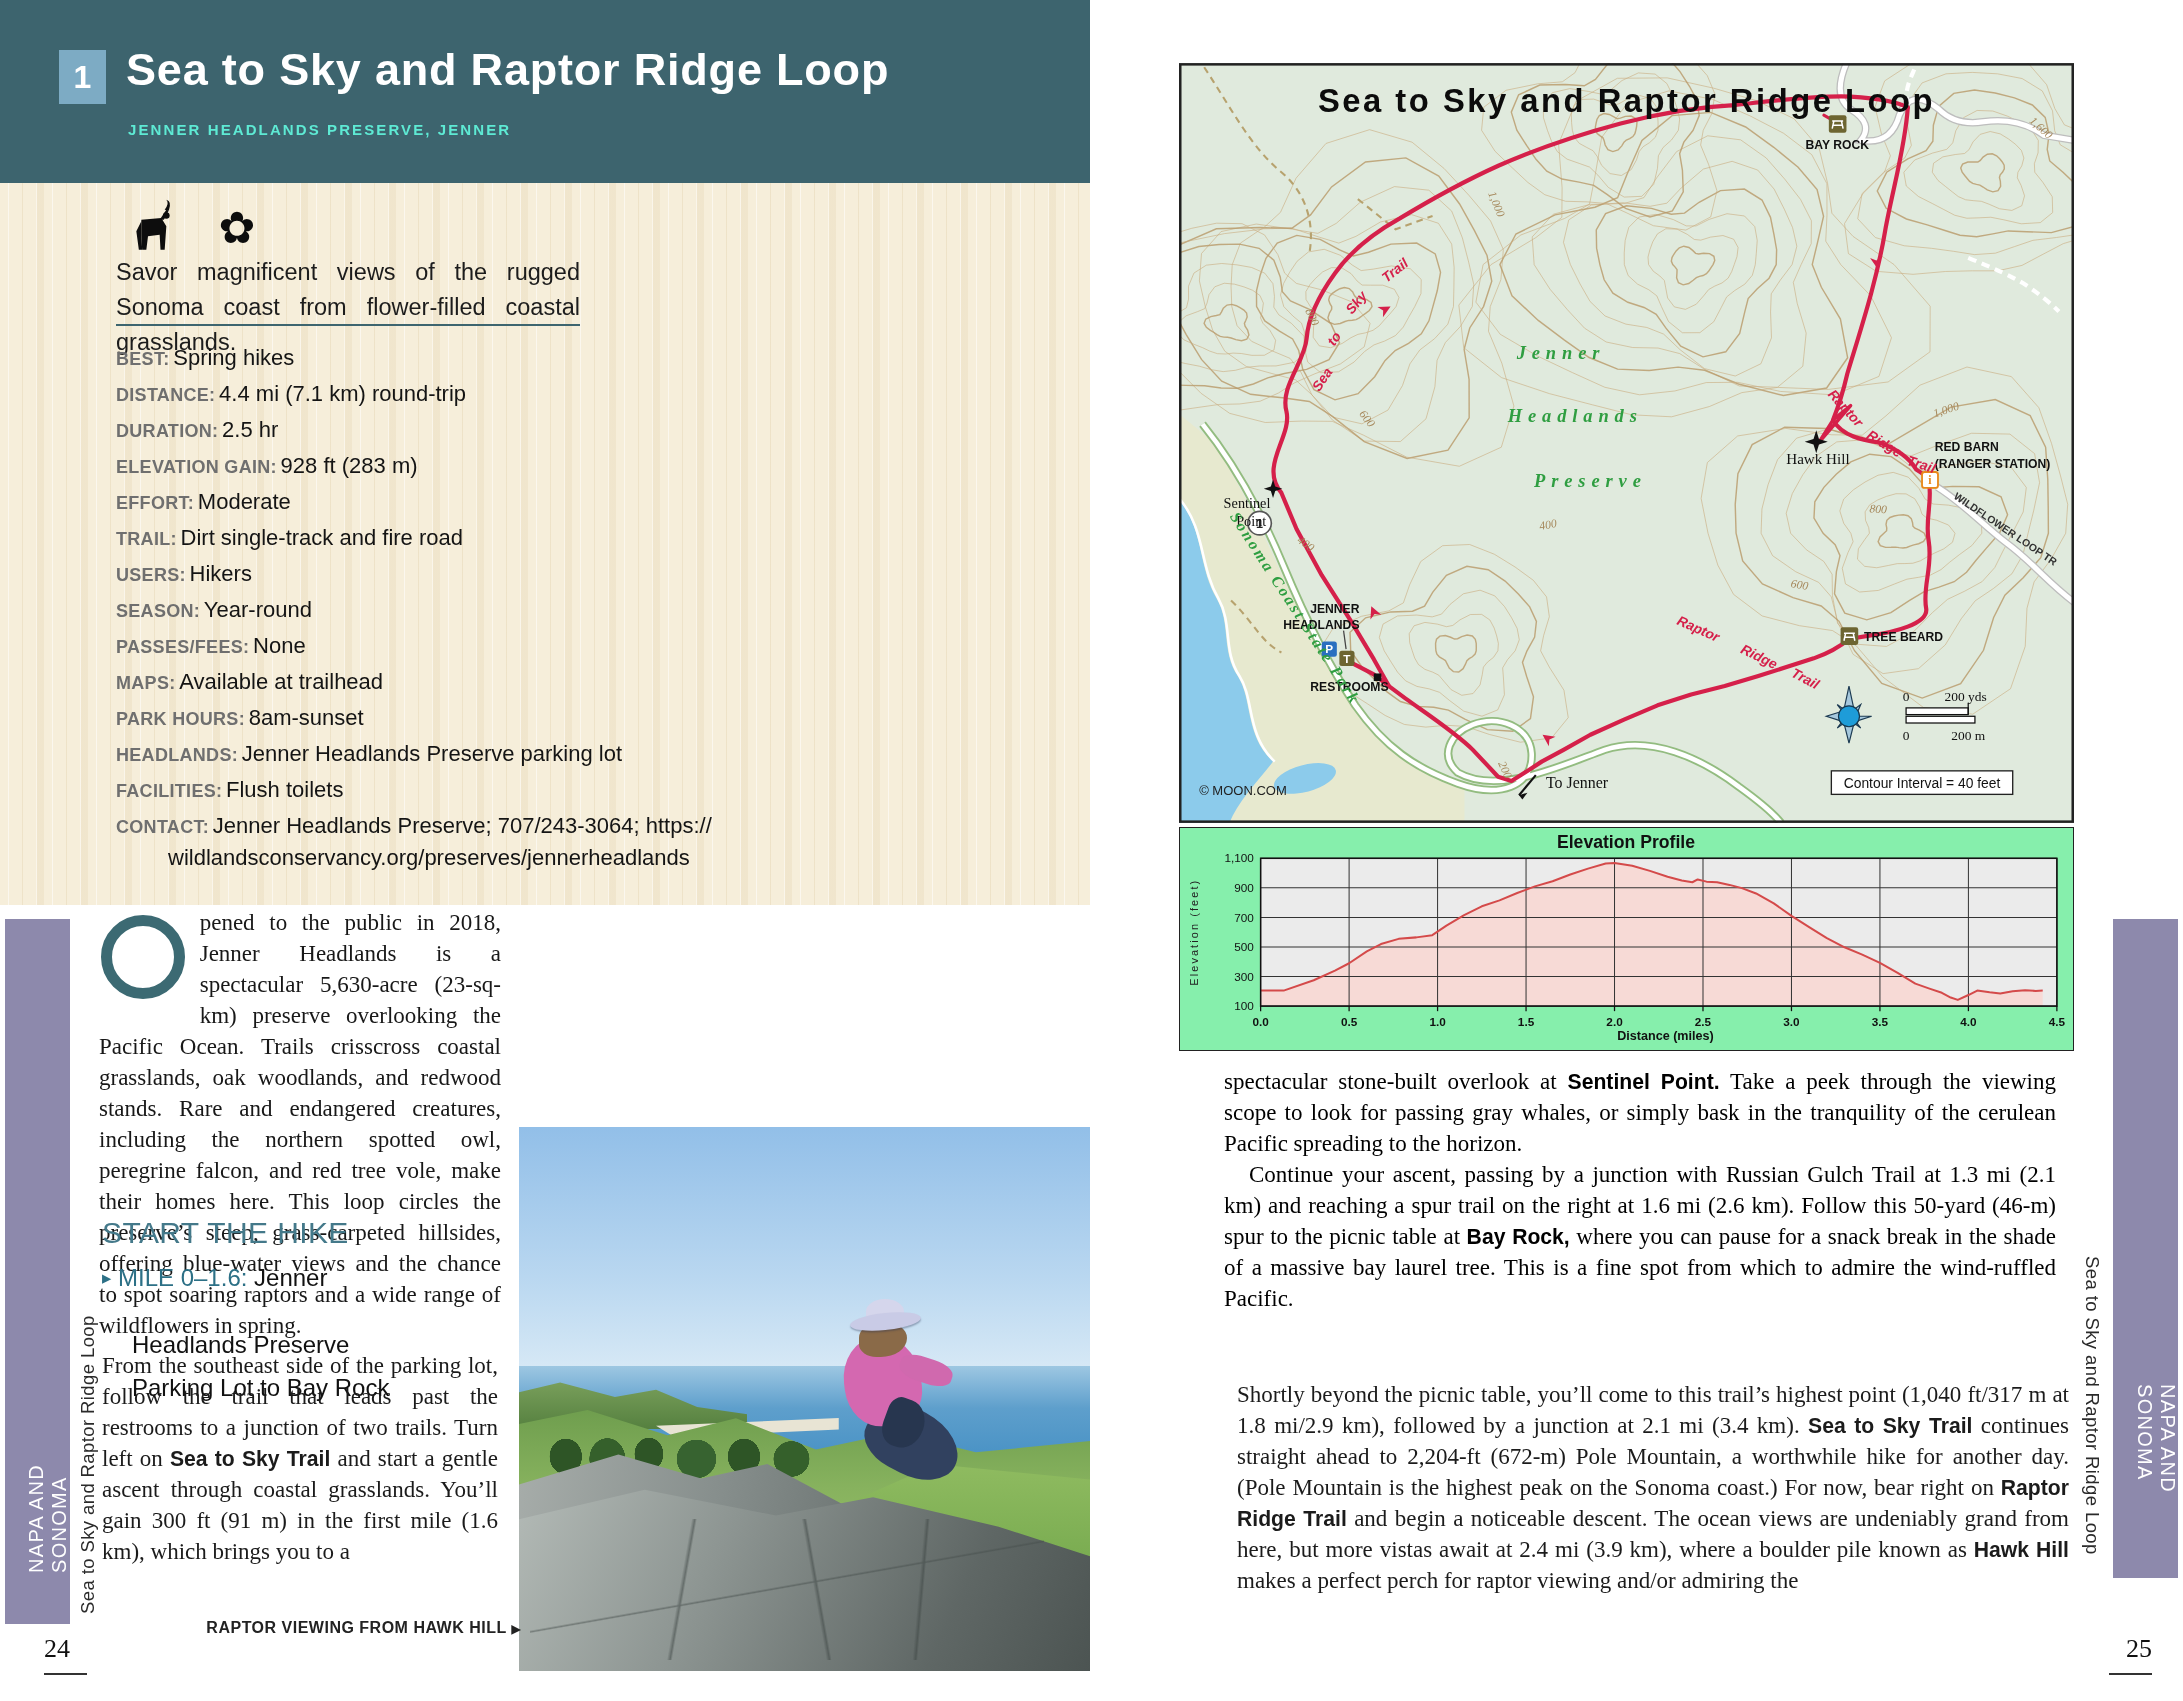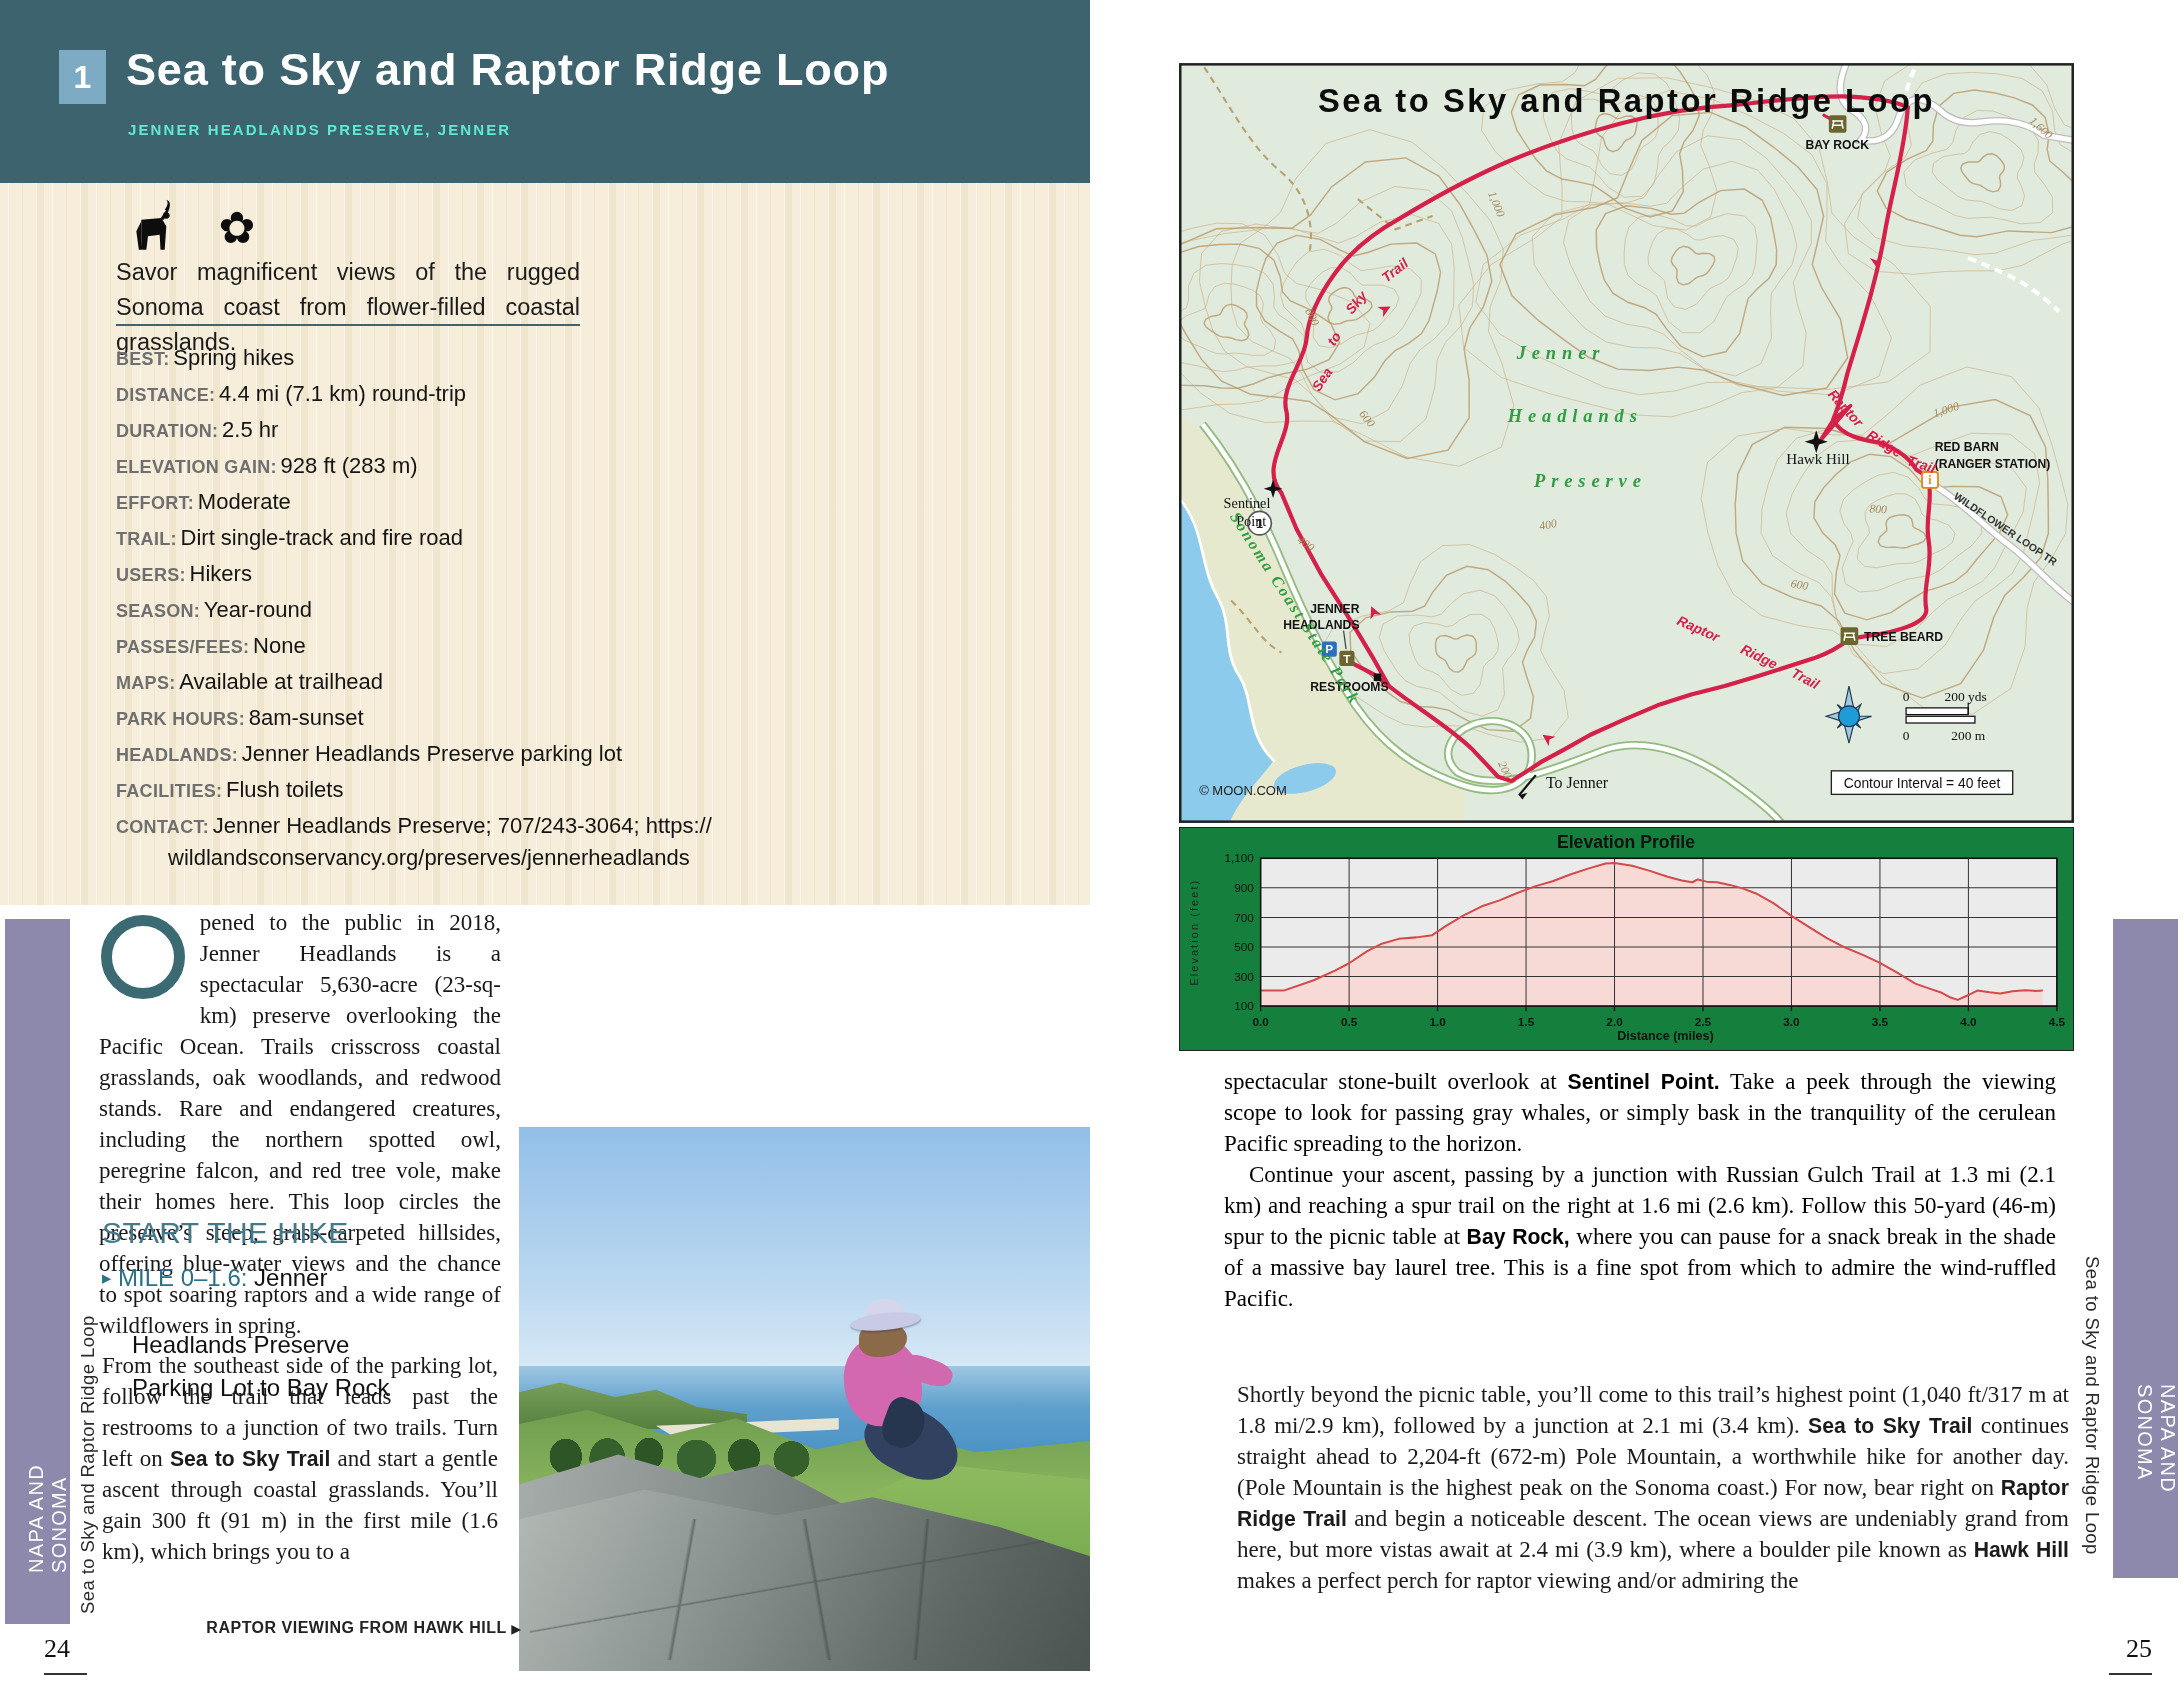--- a/index.html
+++ b/index.html
@@ -74,21 +74,21 @@
 
   
   #right-col{left:1224px;top:1066px;width:832px;font-size:23px;line-height:31px;
              text-align:justify;color:#000000;}
   #right-para2{text-indent:25px;}
   #mile2-head{left:1237px;top:1344px;width:832px;}
   #mile2-body{left:1237px;top:1379px;width:832px;font-size:23px;line-height:31px;text-align:justify;}
 
   
   #map-box{left:1179px;top:63px;width:895px;height:760px;}
-  #profile-box{left:1179px;top:827px;width:895px;height:224px;background:#15803d;border:1.7px solid #222;
+  #profile-box{left:1179px;top:827px;width:895px;height:224px;background:#86efac;border:1.7px solid #222;
                box-sizing:border-box;}
 
   
   #photo{left:519px;top:1127px;width:571px;height:544px;overflow:hidden;background:#9cc6ea;}
   .ph{position:absolute;}
 </style>
 </head>
 <body>
 
 <div id="spread">

